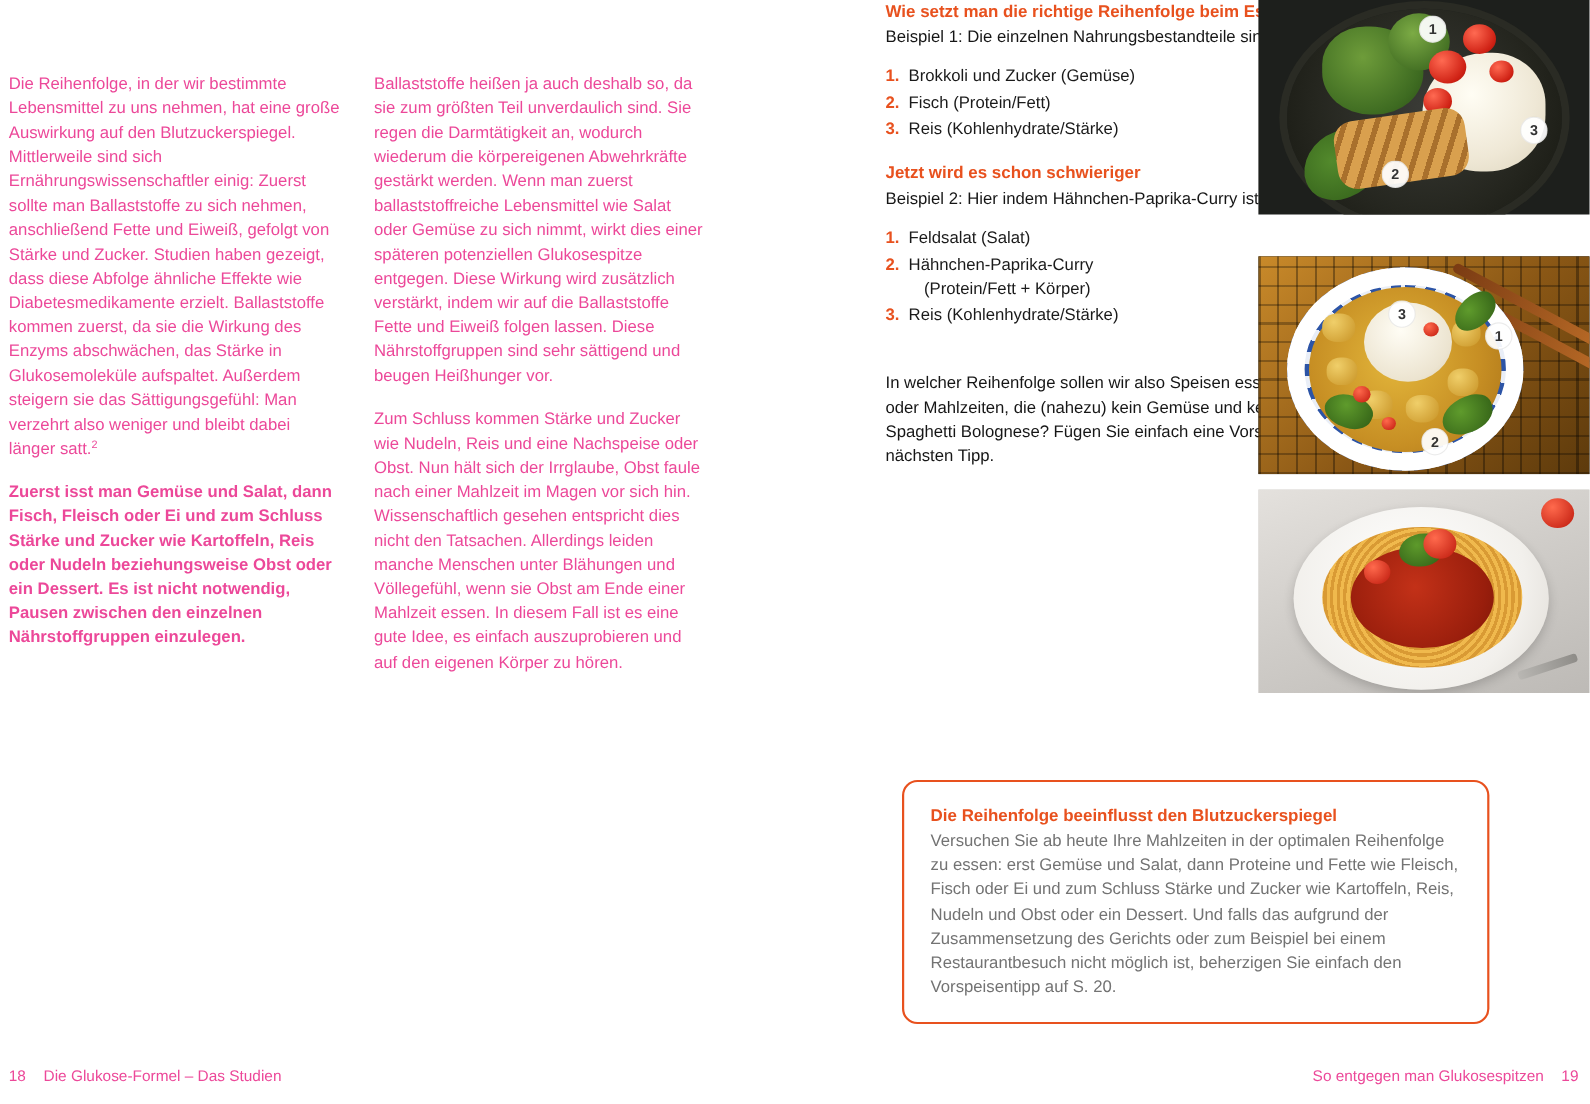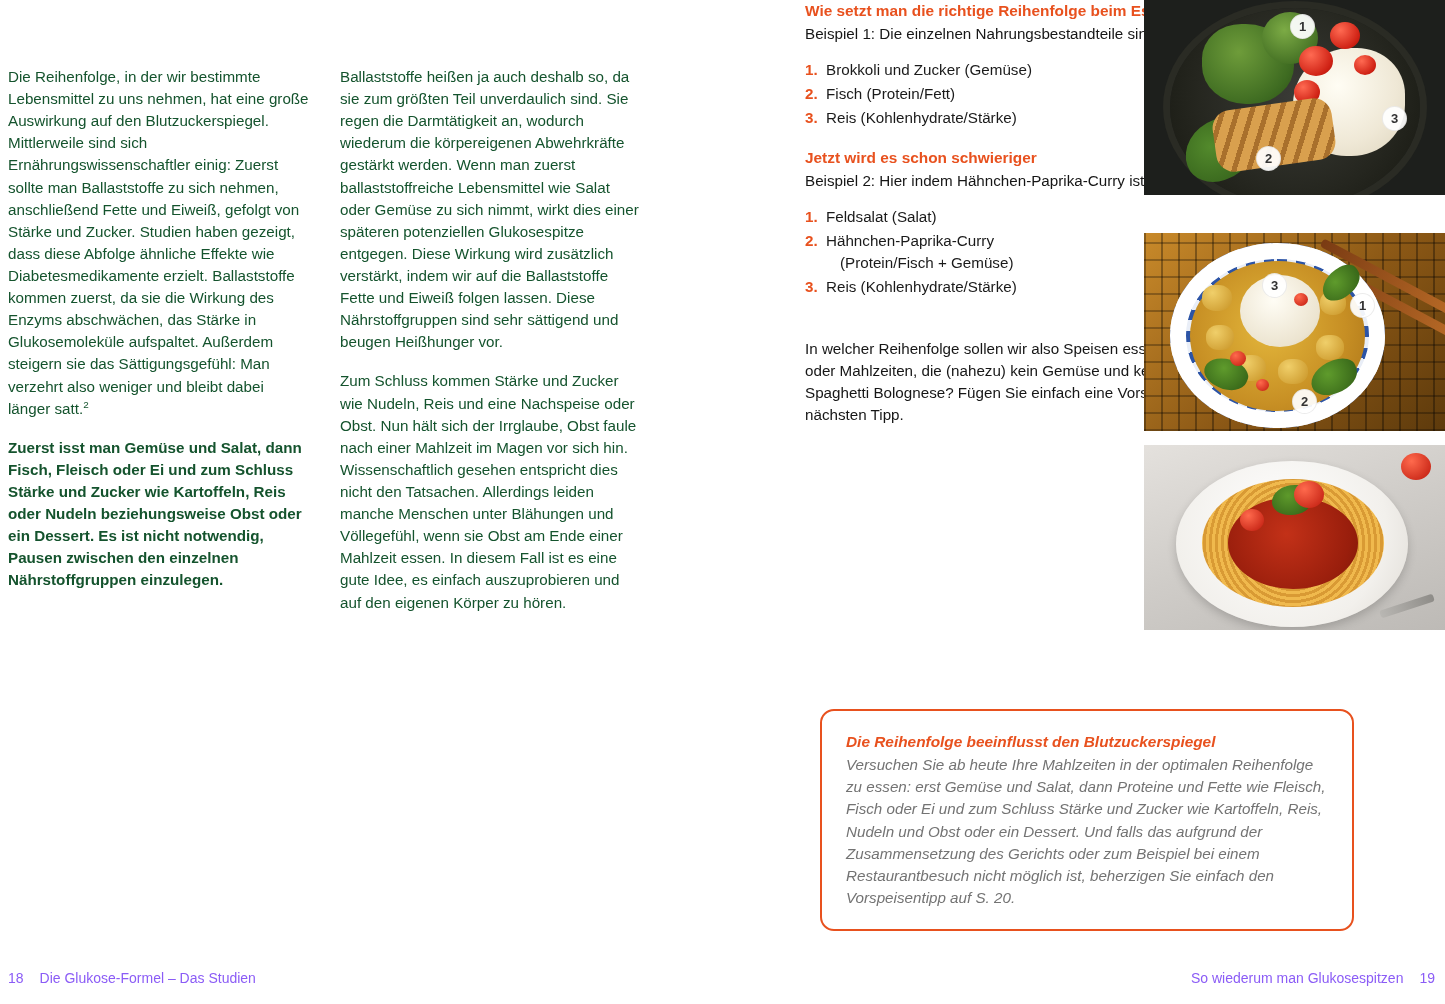--- a/index.html
+++ b/index.html
@@ -54,21 +54,21 @@
     display: flex;
     gap: 30px;
   }
   .col {
     width: 302px;
   }
   .col p {
     margin: 0 0 17px 0;
     font-size: 15.2px;
     line-height: 1.455;
-    color: #14532d;
+    color: #ec4899;
     text-align: left;
     hyphens: manual;
   }
   .col p.bold {
     font-weight: bold;
   }
   sup { font-size: 0.65em; vertical-align: super; }
 
   
   .right-inner {
@@ -275,42 +275,41 @@
 
   
   .callout {
     position: absolute;
     left: 820px;
     top: 709px;
     width: 534px;
     border: 2.5px solid #e8511e;
     border-radius: 14px;
     padding: 22px 24px 20px 24px;
-    font-style: italic;
   }
   .callout h4 {
     margin: 0 0 3px 0;
     font-size: 15.4px;
     font-weight: bold;
     color: #e8511e;
   }
   .callout p {
     margin: 0;
     font-size: 15.2px;
     line-height: 1.46;
     color: #737373;
   }
 
   
   .footer {
     position: absolute;
     left: 0; right: 0; bottom: 14px;
     height: 20px;
     font-size: 14px;
-    color: #8b5cf6;
+    color: #ec4899;
   }
   .footer .fl {
     position: absolute; left: 8px; top: 0;
     display: flex; gap: 16px;
   }
   .footer .fr {
     position: absolute; right: 10px; top: 0;
     display: flex; gap: 16px;
   }
 </style>
@@ -365,21 +364,21 @@
         <p class="rp-text">Beispiel 2: Hier indem Hähnchen-Paprika-Curry ist die Proteinquelle mit Gemüse vermischt.</p>
         <ul class="rp-list">
           <li>
             <span class="num">1.</span>
             <span>Feldsalat (Salat)</span>
           </li>
           <li>
             <span class="num">2.</span>
             <span>
               <span>Hähnchen-Paprika-Curry</span>
-              <span class="sub" style="padding-left:14px;">(Protein/Fisch + Gemüse)</span>
+              <span class="sub" style="padding-left:14px;">(Protein/Fett + Körper)</span>
             </span>
           </li>
           <li>
             <span class="num">3.</span>
             <span>Reis (Kohlenhydrate/Stärke)</span>
           </li>
         </ul>
       </div>
 
       <div class="rp-block" style="margin-top:40px;">
@@ -450,18 +449,18 @@
     <h4>Die Reihenfolge beeinflusst den Blutzuckerspiegel</h4>
     <p>Versuchen Sie ab heute Ihre Mahlzeiten in der optimalen Reihenfolge zu essen: erst Gemüse und Salat, dann Proteine und Fette wie Fleisch, Fisch oder Ei und zum Schluss Stärke und Zucker wie Kartoffeln, Reis, Nudeln und Obst oder ein Dessert. Und falls das aufgrund der Zusammensetzung des Gerichts oder zum Beispiel bei einem Restaurantbesuch nicht möglich ist, beherzigen Sie einfach den Vorspeisentipp auf S. 20.</p>
   </div>
 
   <div class="footer">
     <div class="fl">
       <span>18</span>
       <span>Die Glukose-Formel – Das Studien</span>
     </div>
     <div class="fr">
-      <span>So wiederum man Glukosespitzen</span>
+      <span>So entgegen man Glukosespitzen</span>
       <span>19</span>
     </div>
   </div>
 
 </div>
 
 </body></html>

